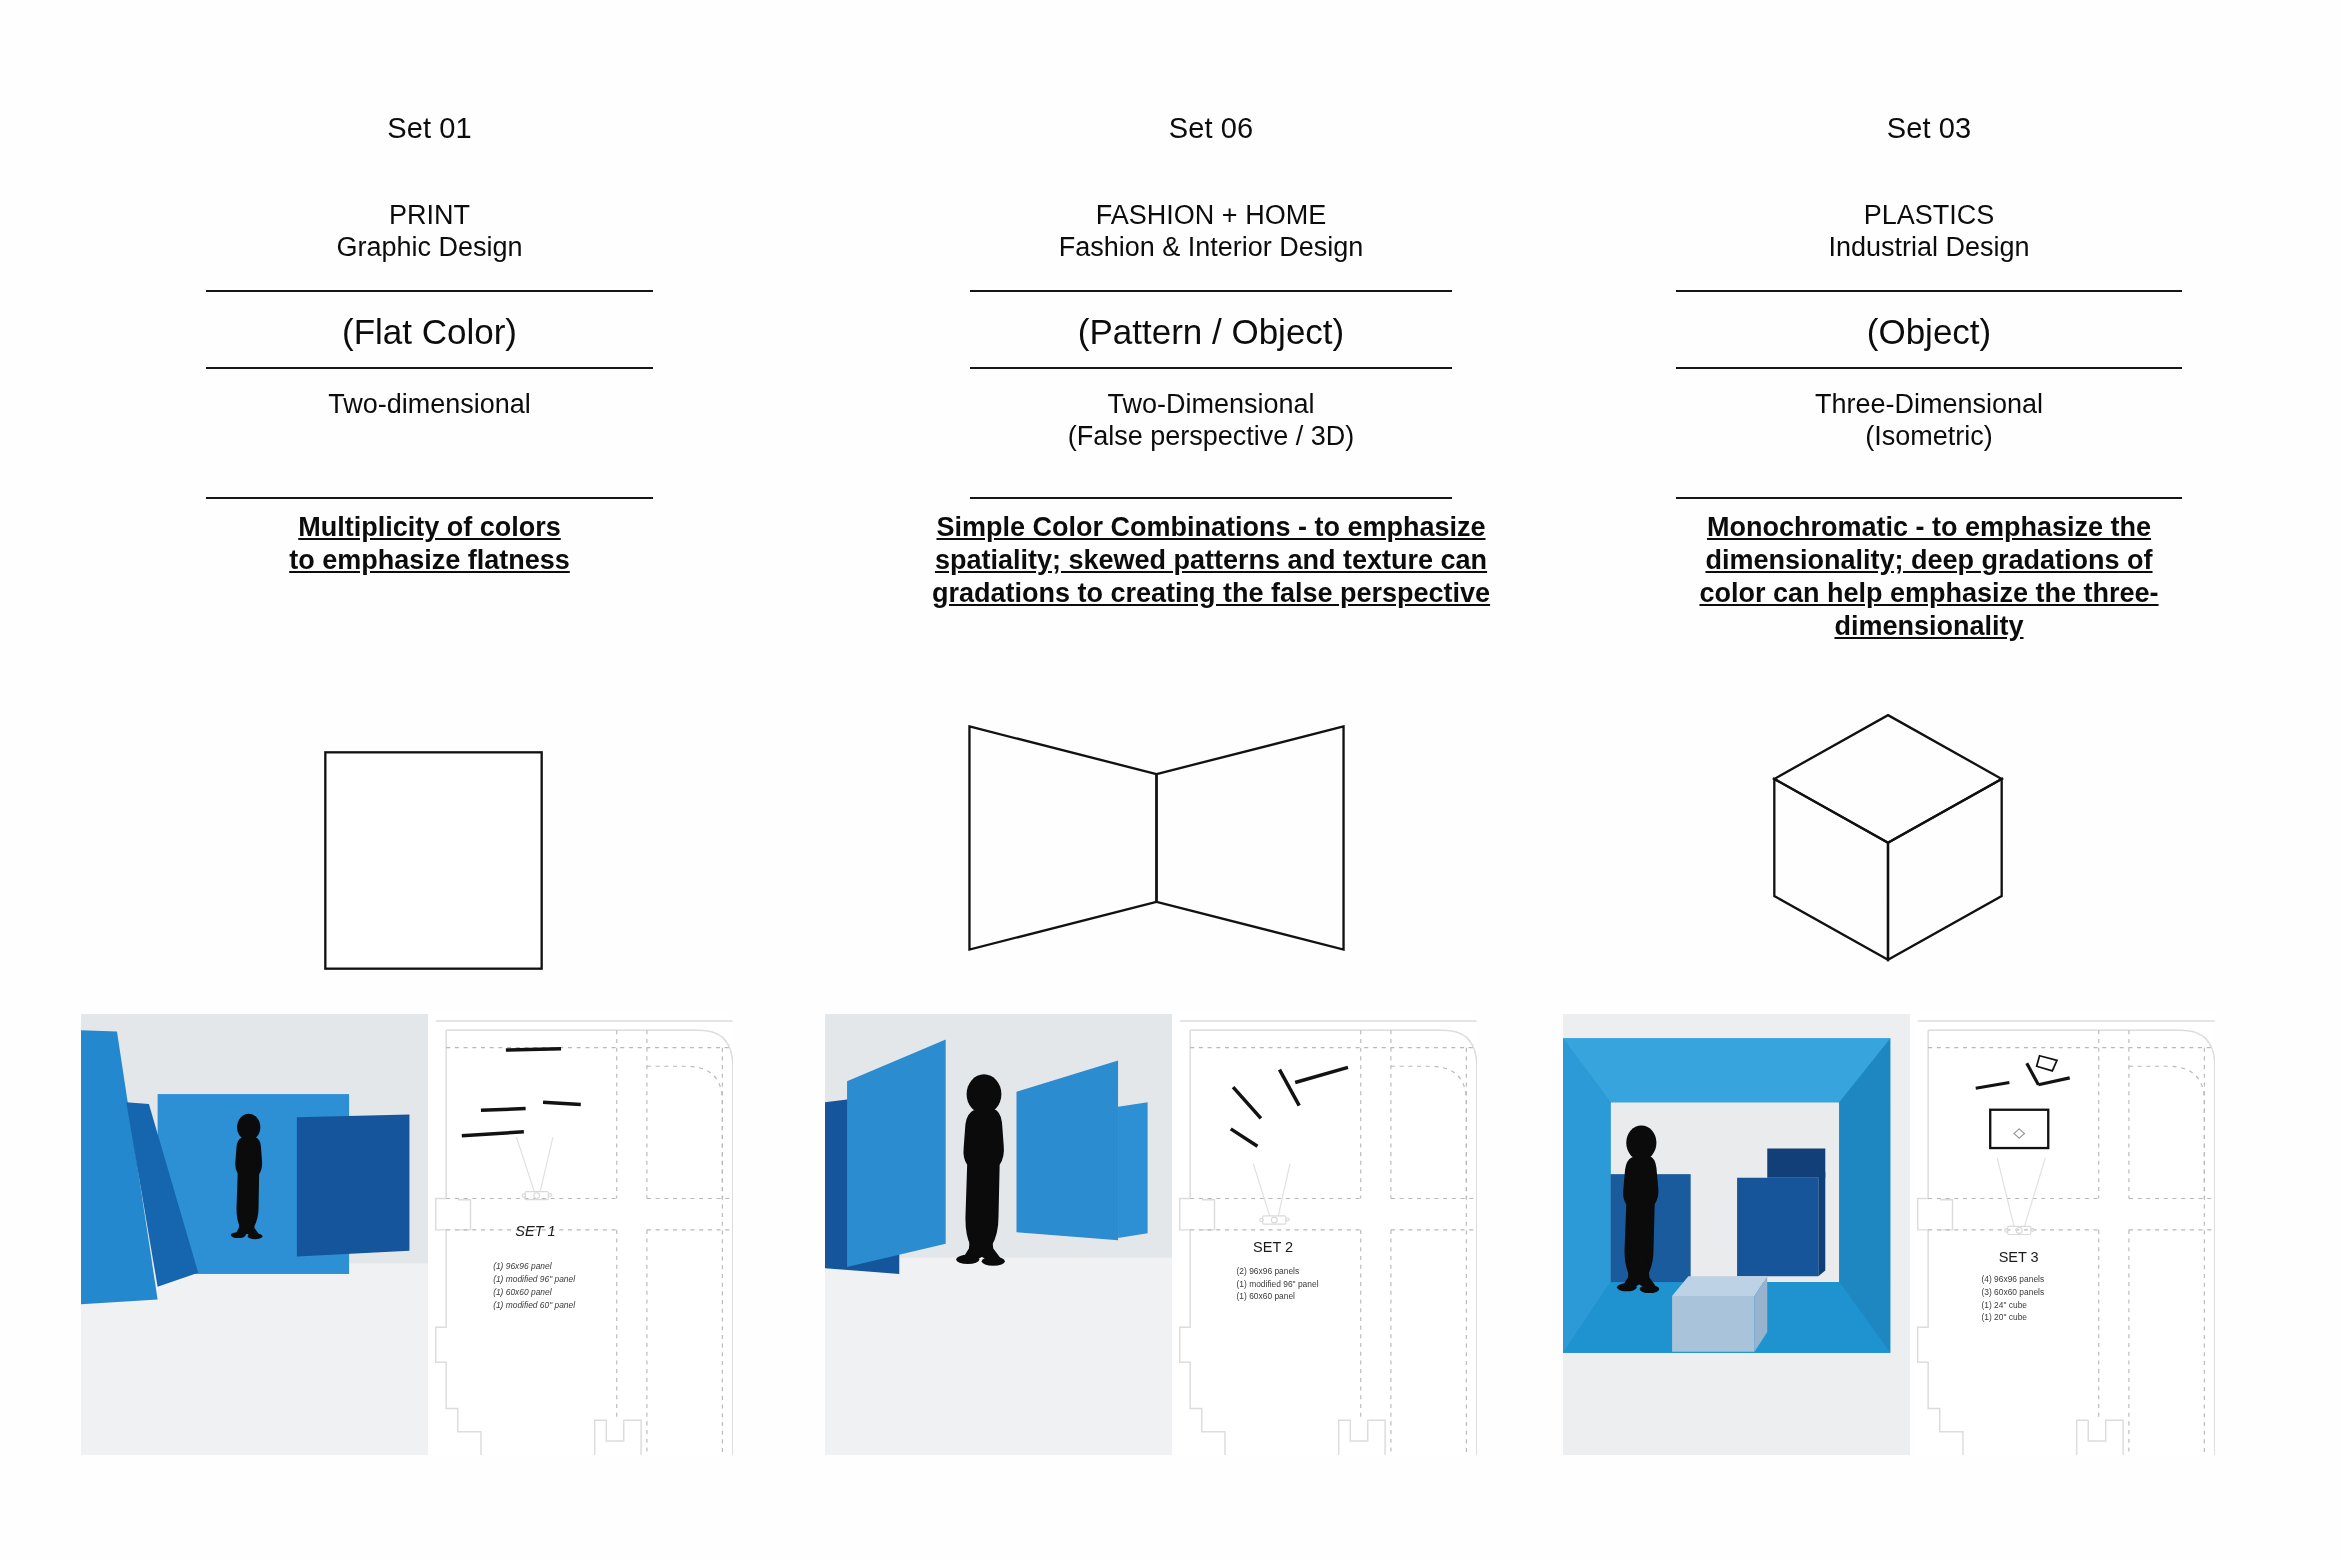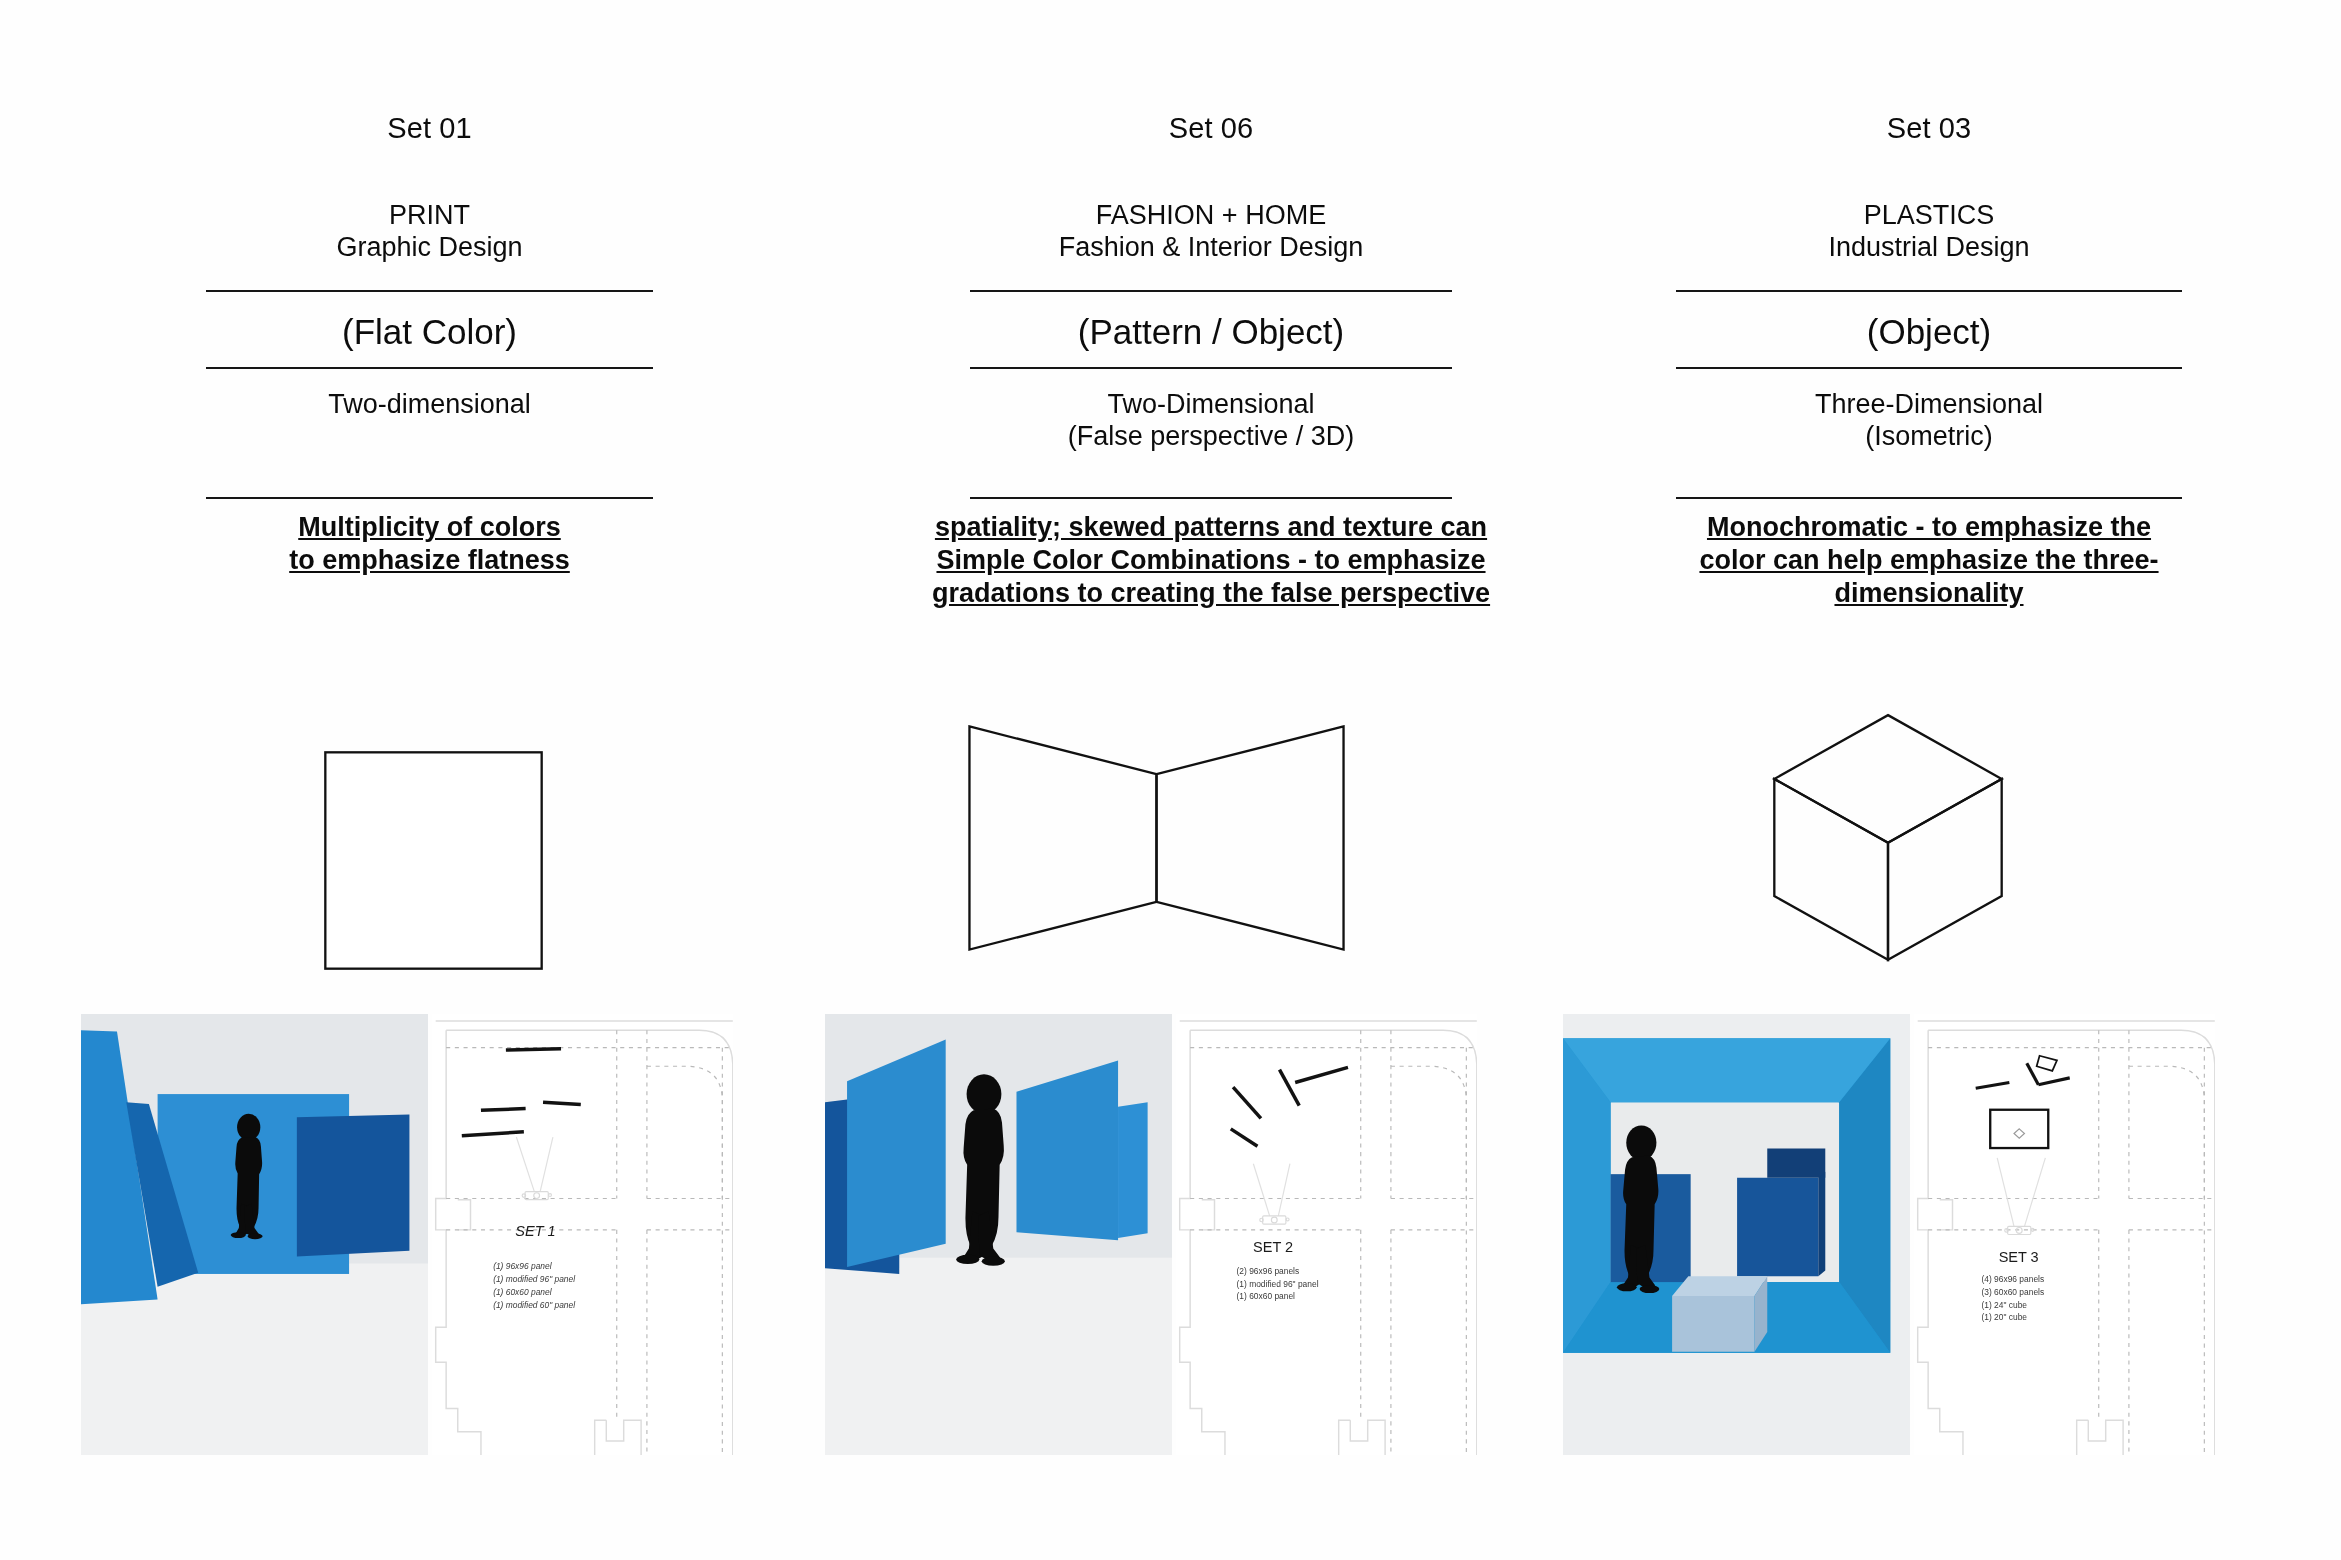--- a/index.html
+++ b/index.html
@@ -193,22 +193,22 @@
     <div class="rule rule-2"></div>
 
     <div class="txtblock attr-dim">
       <span>Two-Dimensional</span>
       <span class="sub">(False perspective /  3D)</span>
     </div>
 
     <div class="rule rule-3"></div>
 
     <div class="txtblock desc">
+      <span>Simple Color Combinations - to emphasize</span>
       <span>spatiality; skewed patterns and texture can</span>
-      <span>Simple Color Combinations - to emphasize</span>
       <span>gradations to creating the false perspective</span>
     </div>
 
     <svg class="diagram diag-2" viewBox="0 0 680 420">
       <g fill="none" stroke="#111111" stroke-width="4" stroke-linejoin="miter">
         <path d="M18 18 L340 100 L340 320 L18 402 Z"></path>
         <path d="M662 18 L340 100 L340 320 L662 402 Z"></path>
       </g>
     </svg>
 
@@ -300,20 +300,21 @@
 
     <div class="txtblock attr-dim">
       <span>Three-Dimensional</span>
       <span class="sub">(Isometric)</span>
     </div>
 
     <div class="rule rule-3"></div>
 
     <div class="txtblock desc">
       <span>Monochromatic - to emphasize the</span>
+      <span>dimensionality; deep gradations of</span>
       <span>color can help emphasize the three-</span>
       <span>dimensionality</span>
     </div>
 
     <svg class="diagram diag-3" viewBox="0 0 420 450">
       <g fill="none" stroke="#111111" stroke-width="4" stroke-linejoin="miter">
         <polygon points="210,14 406,124 210,234 14,124"></polygon>
         <polygon points="14,124 210,234 210,436 14,326"></polygon>
         <polygon points="406,124 406,326 210,436 210,234"></polygon>
       </g>

